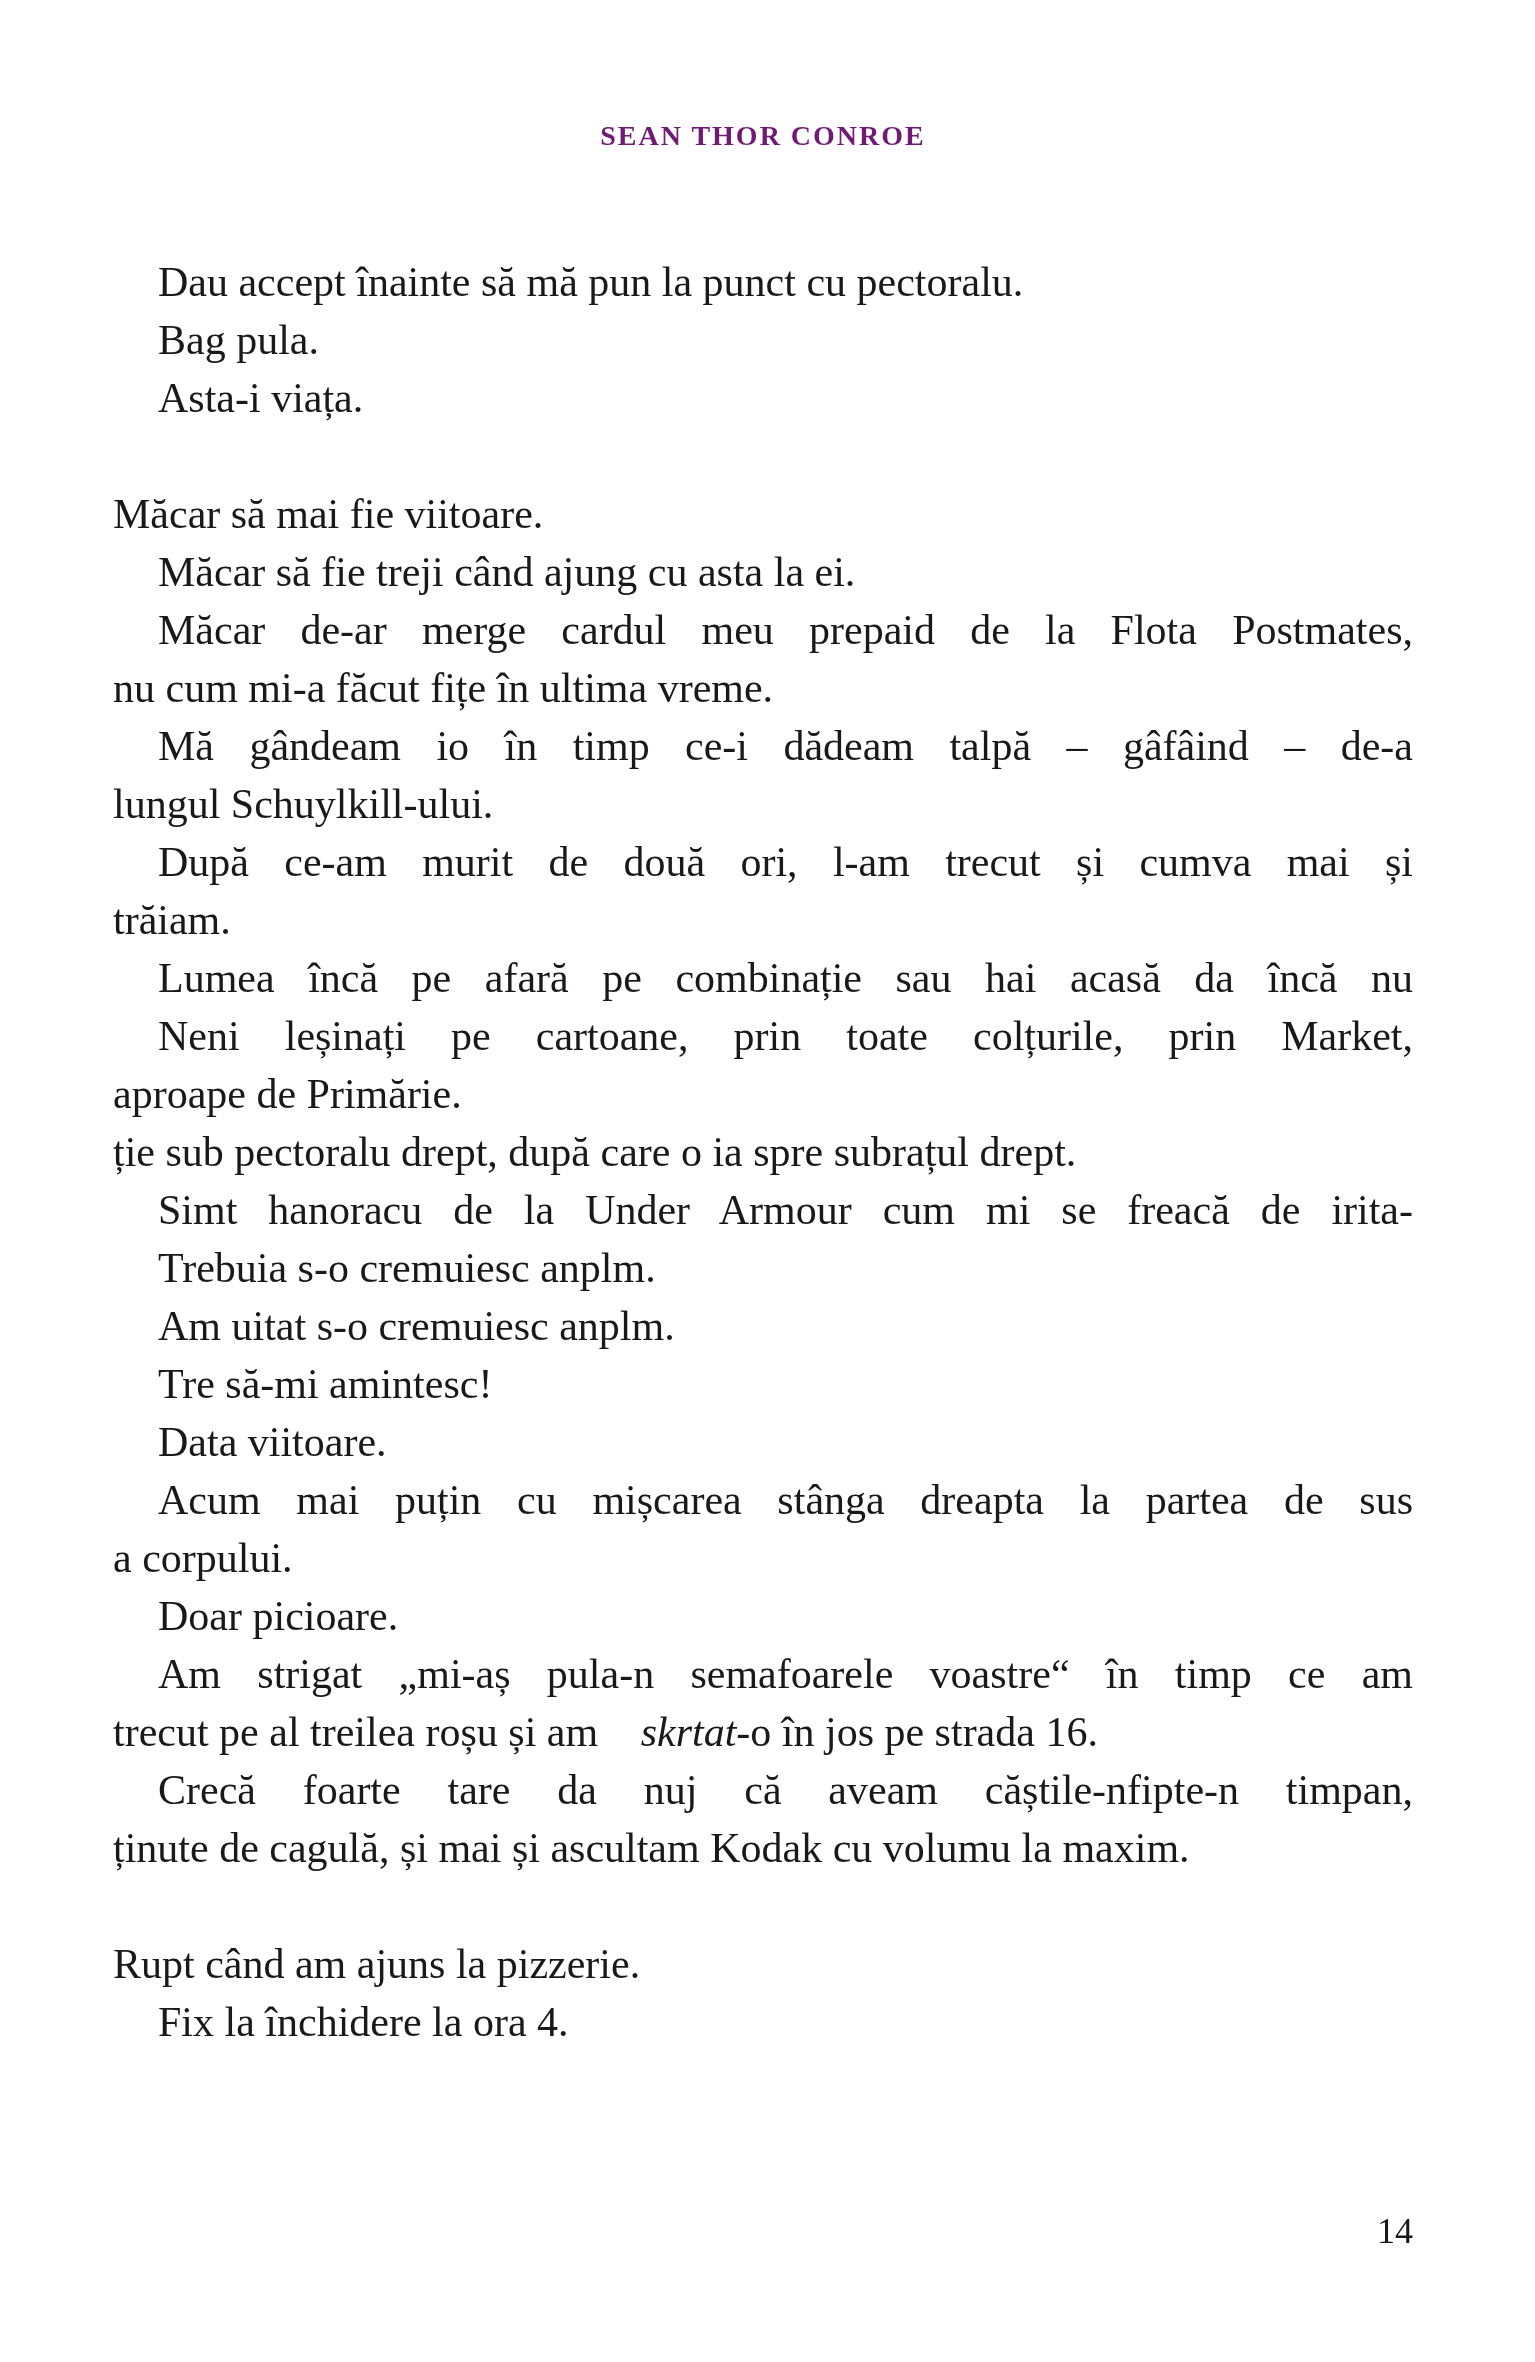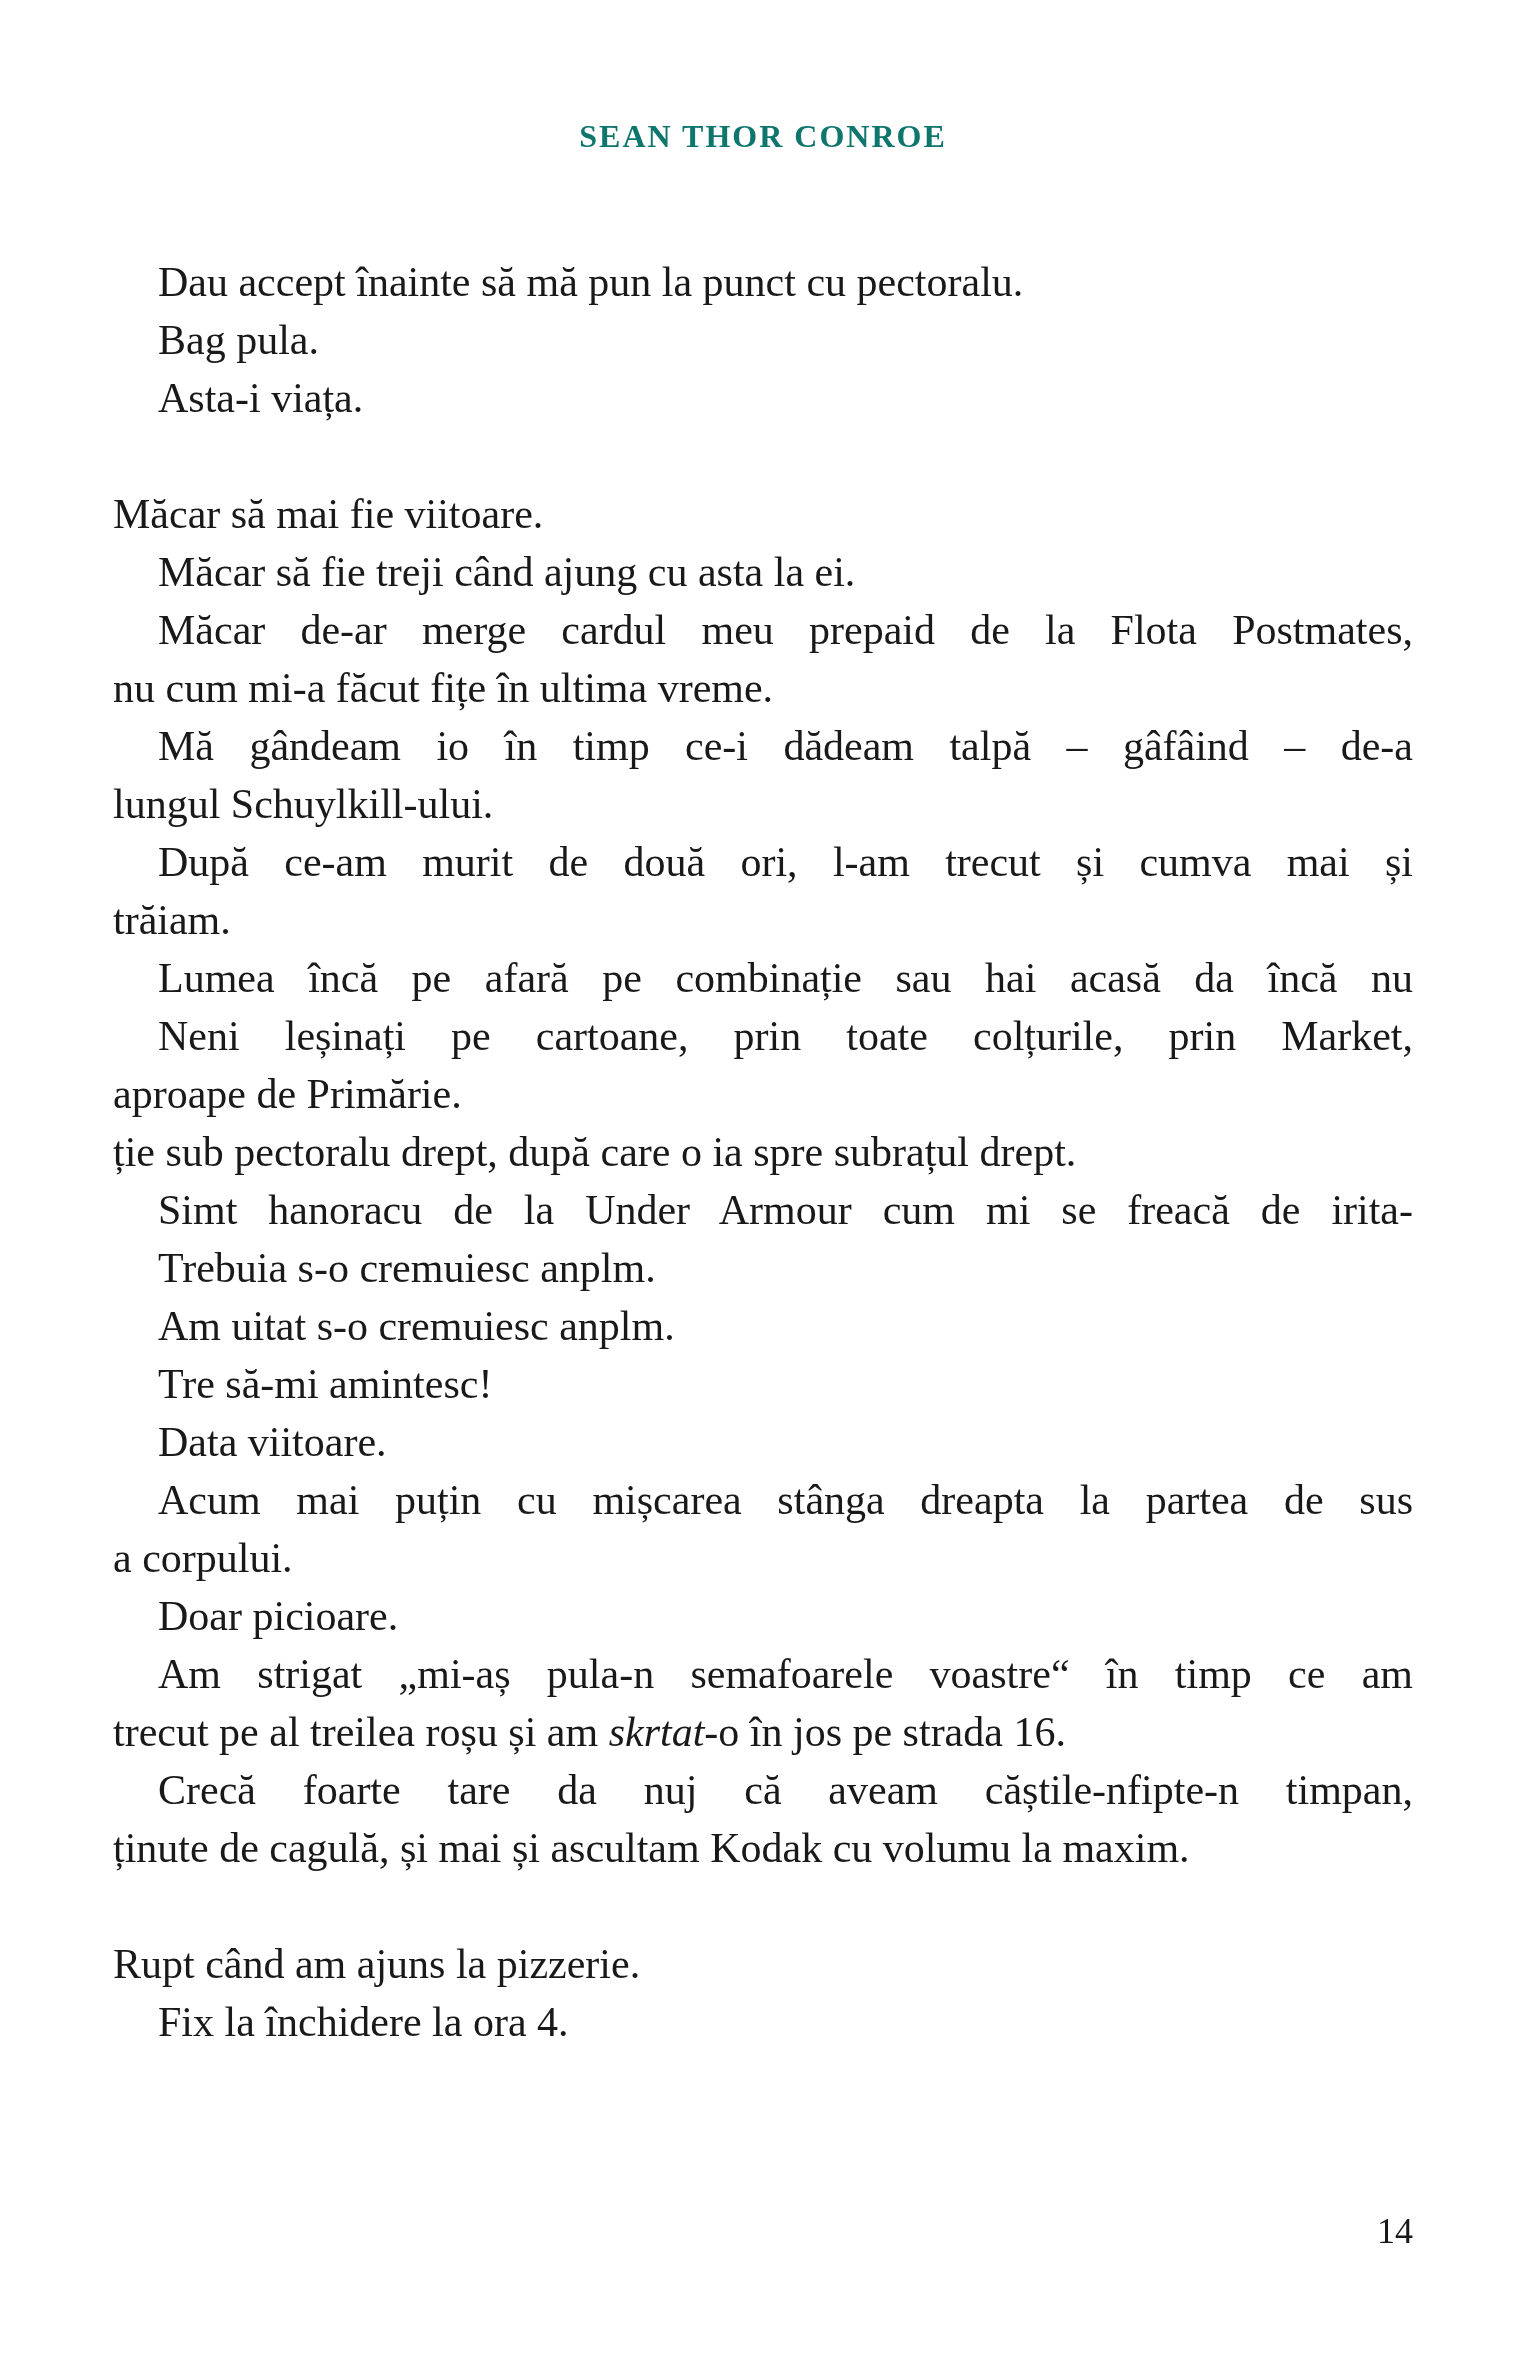--- a/index.html
+++ b/index.html
@@ -16,25 +16,25 @@
     color: #191919;
     font-family: "Liberation Serif", "DejaVu Serif", serif;
     overflow: hidden;
   }
   .running-header {
     position: absolute;
     top: 118px;
     left: 113px;
     width: 1300px;
     text-align: center;
-    font-size: 32px;
+    font-size: 28px;
     line-height: 36px;
     font-weight: 600;
     letter-spacing: 2px;
-    color: #0f766e;
+    color: #701a75;
   }
   .text-block {
     position: absolute;
     top: 253px;
     left: 113px;
     width: 1300px;
     font-size: 42px;
     line-height: 58px;
   }
   .section + .section {
@@ -46,20 +46,21 @@
   .line.indent {
     padding-left: 45px;
   }
   .line.justify {
     text-align: justify;
     text-align-last: justify;
     text-justify: inter-word;
   }
   .italic {
     font-style: italic;
+    margin-left: 32px;
   }
   .page-number {
     position: absolute;
     top: 2210px;
     left: 113px;
     width: 1300px;
     text-align: right;
     font-size: 36px;
     line-height: 42px;
   }

